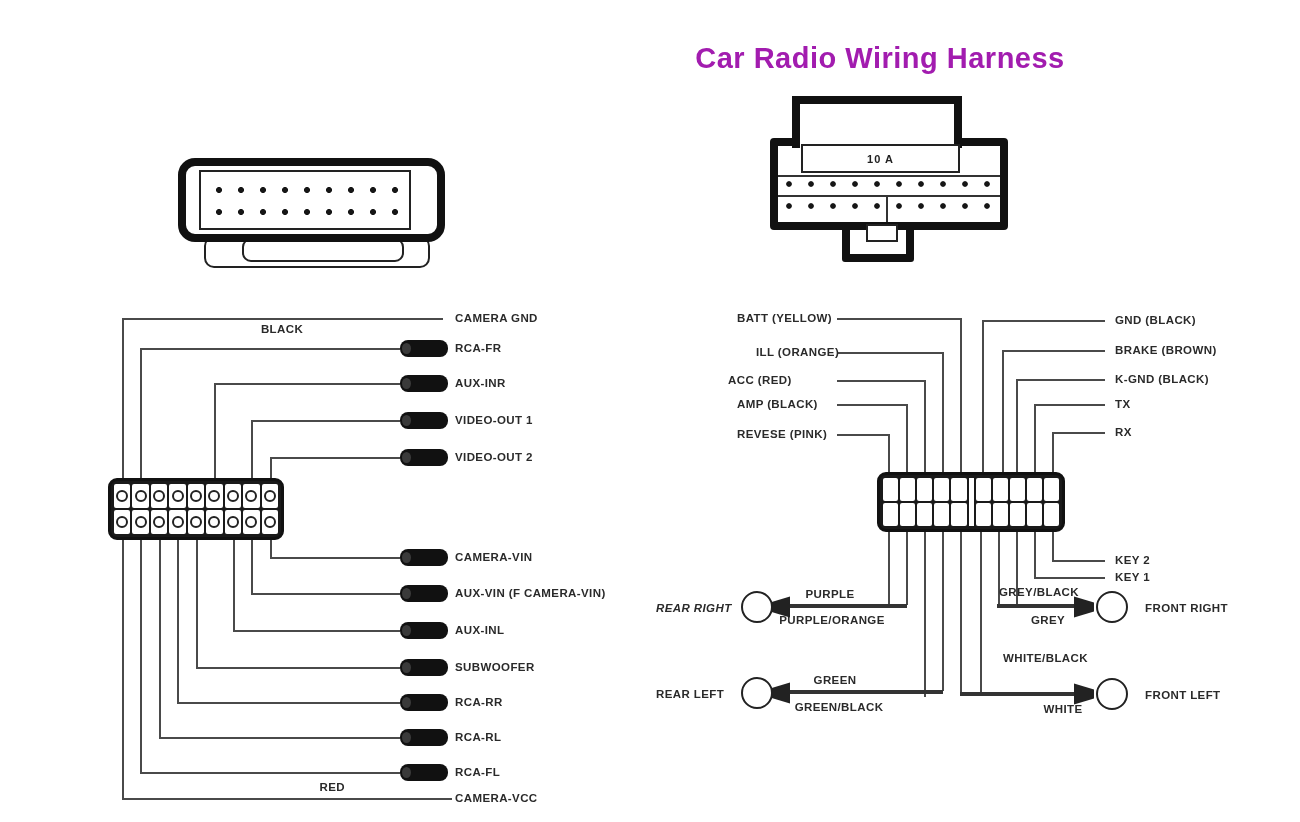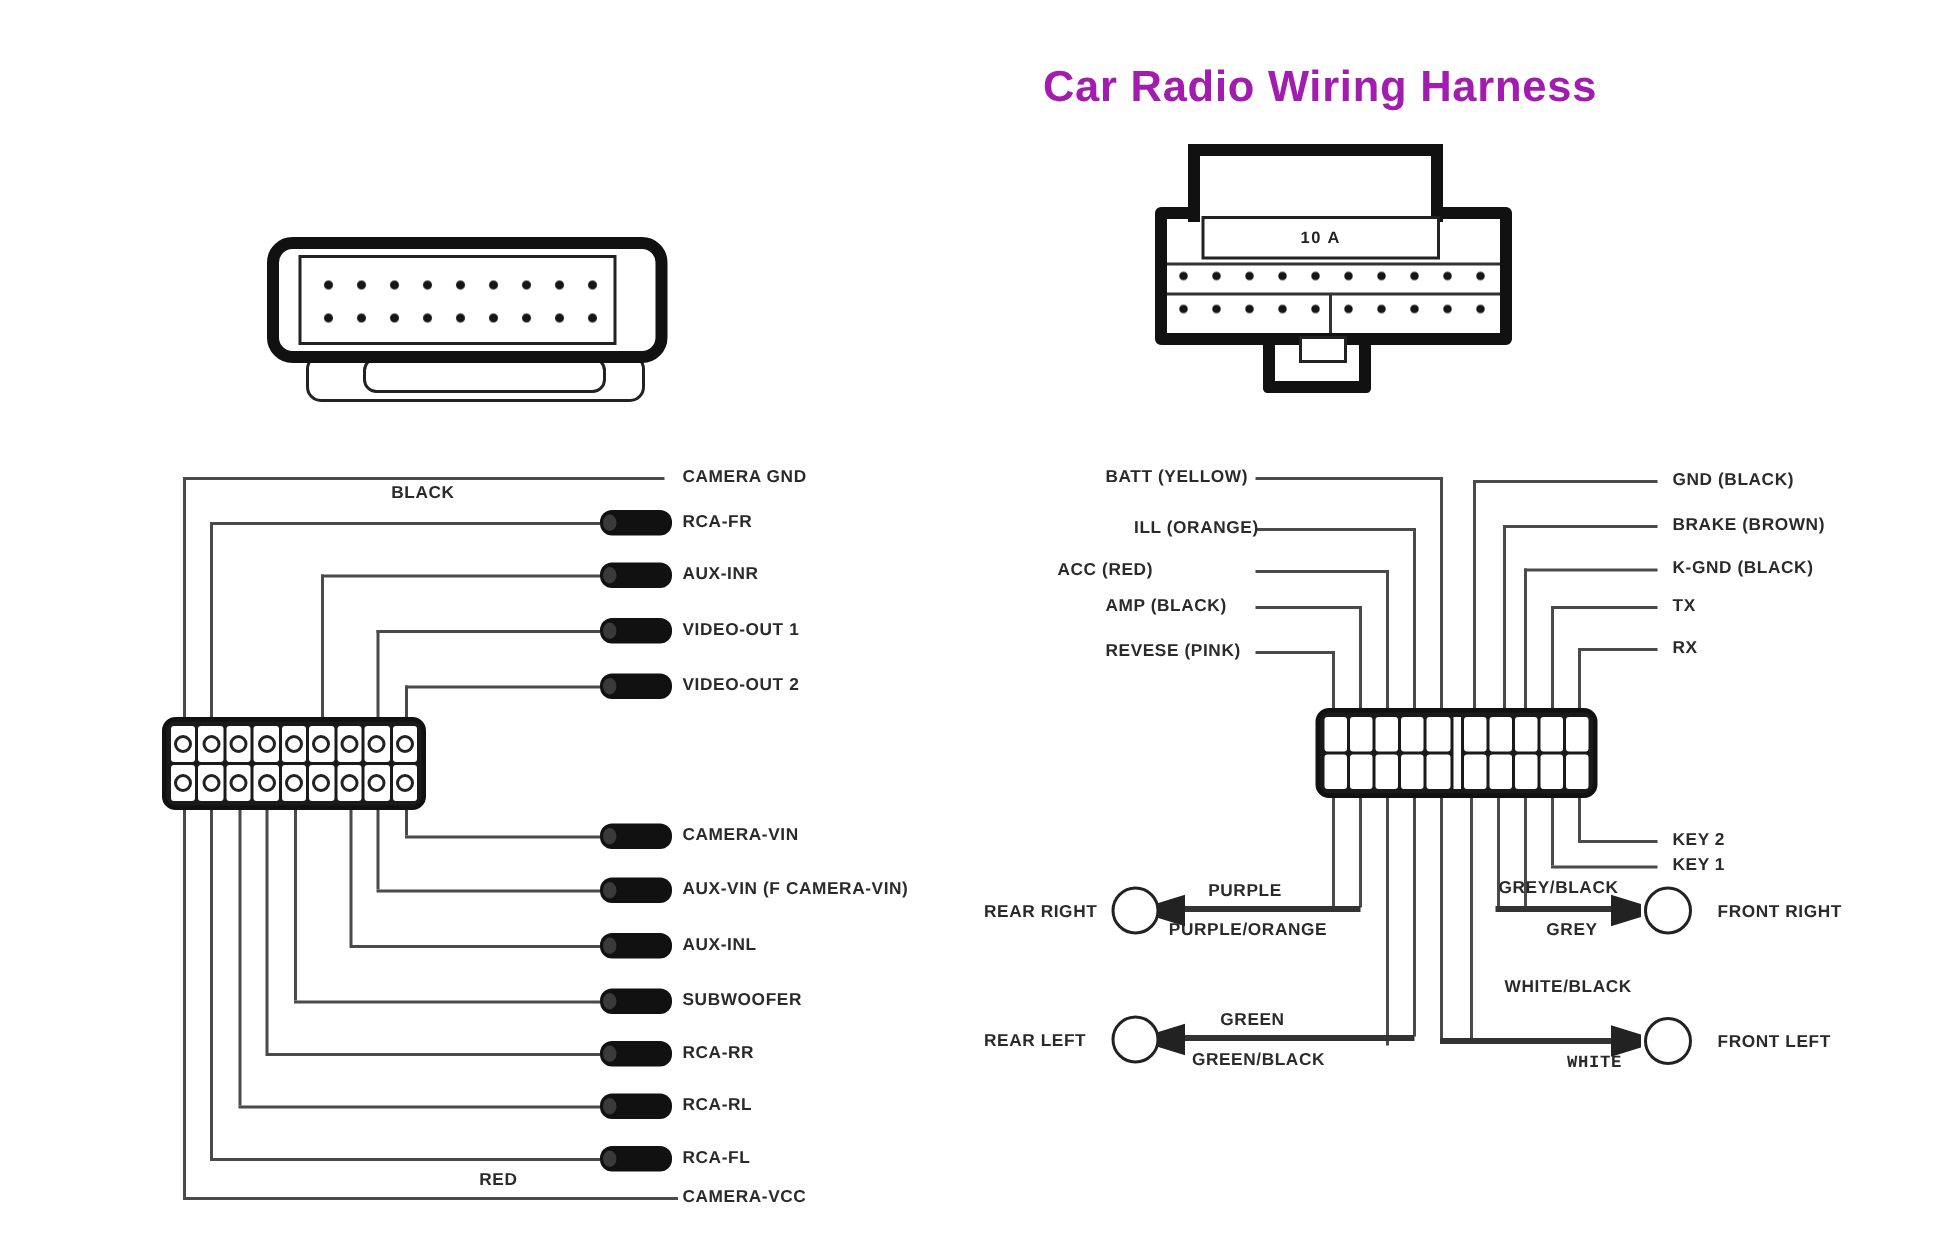--- a/index.html
+++ b/index.html
@@ -227,44 +227,44 @@
   <div class="lbl" style="left:455px;top:660px;">SUBWOOFER</div>
   <div class="lbl" style="left:455px;top:695px;">RCA-RR</div>
   <div class="lbl" style="left:455px;top:730px;">RCA-RL</div>
   <div class="lbl" style="left:455px;top:765px;">RCA-FL</div>
   <div class="lbl" style="left:455px;top:791px;">CAMERA-VCC</div>
   <div class="lbl ctr" style="left:247px;top:322px;width:70px;">BLACK</div>
   <div class="lbl ctr" style="left:289px;top:780px;width:56px;text-align:right;">RED</div>
 
   <div class="lbl" style="left:737px;top:311px;">BATT (YELLOW)</div>
   <div class="lbl" style="left:737px;top:345px;padding-left:19px;">ILL (ORANGE)</div>
-  <div class="lbl" style="left:705px;top:373px;">ACC (RED)</div>
+  <div class="lbl" style="left:728px;top:373px;">ACC (RED)</div>
   <div class="lbl" style="left:737px;top:397px;">AMP (BLACK)</div>
   <div class="lbl" style="left:737px;top:427px;">REVESE (PINK)</div>
   <div class="lbl" style="left:1115px;top:313px;">GND (BLACK)</div>
   <div class="lbl" style="left:1115px;top:343px;">BRAKE (BROWN)</div>
   <div class="lbl" style="left:1115px;top:372px;">K-GND (BLACK)</div>
   <div class="lbl" style="left:1115px;top:397px;">TX</div>
   <div class="lbl" style="left:1115px;top:425px;">RX</div>
   <div class="lbl" style="left:1115px;top:553px;">KEY 2</div>
   <div class="lbl" style="left:1115px;top:570px;">KEY 1</div>
 
-  <div class="lbl" style="left:656px;top:601px;">REAR RIGHT</div>
+  <div class="lbl" style="left:656px;top:601px;font-style:italic;">REAR RIGHT</div>
   <div class="lbl" style="left:1145px;top:601px;">FRONT RIGHT</div>
   <div class="lbl" style="left:656px;top:687px;">REAR LEFT</div>
   <div class="lbl" style="left:1145px;top:688px;">FRONT LEFT</div>
 
   <div class="lbl ctr" style="left:792px;top:587px;width:76px;">PURPLE</div>
   <div class="lbl ctr" style="left:778px;top:613px;width:108px;">PURPLE/ORANGE</div>
   <div class="lbl ctr" style="left:993px;top:585px;width:92px;">GREY/BLACK</div>
   <div class="lbl ctr" style="left:1020px;top:613px;width:56px;">GREY</div>
   <div class="lbl ctr" style="left:797px;top:673px;width:76px;">GREEN</div>
   <div class="lbl ctr" style="left:783px;top:700px;width:112px;">GREEN/BLACK</div>
   <div class="lbl ctr" style="left:998px;top:651px;width:95px;">WHITE/BLACK</div>
-  <div class="lbl ctr" style="left:1035px;top:702px;width:56px;font-family:Liberation Mono, monospace;">WHITE</div>
+  <div class="lbl ctr" style="left:1035px;top:702px;width:56px;">WHITE</div>
 
   <div class="spk" style="left:741px;top:591px;"></div>
   <div class="cone cone-r" style="left:770px;top:596px;"></div>
   <div class="spk" style="left:1096px;top:591px;"></div>
   <div class="cone cone-l" style="left:1074px;top:596px;"></div>
   <div class="spk" style="left:741px;top:677px;"></div>
   <div class="cone cone-r" style="left:770px;top:682px;"></div>
   <div class="spk" style="left:1096px;top:678px;"></div>
   <div class="cone cone-l" style="left:1074px;top:683px;"></div>
 

